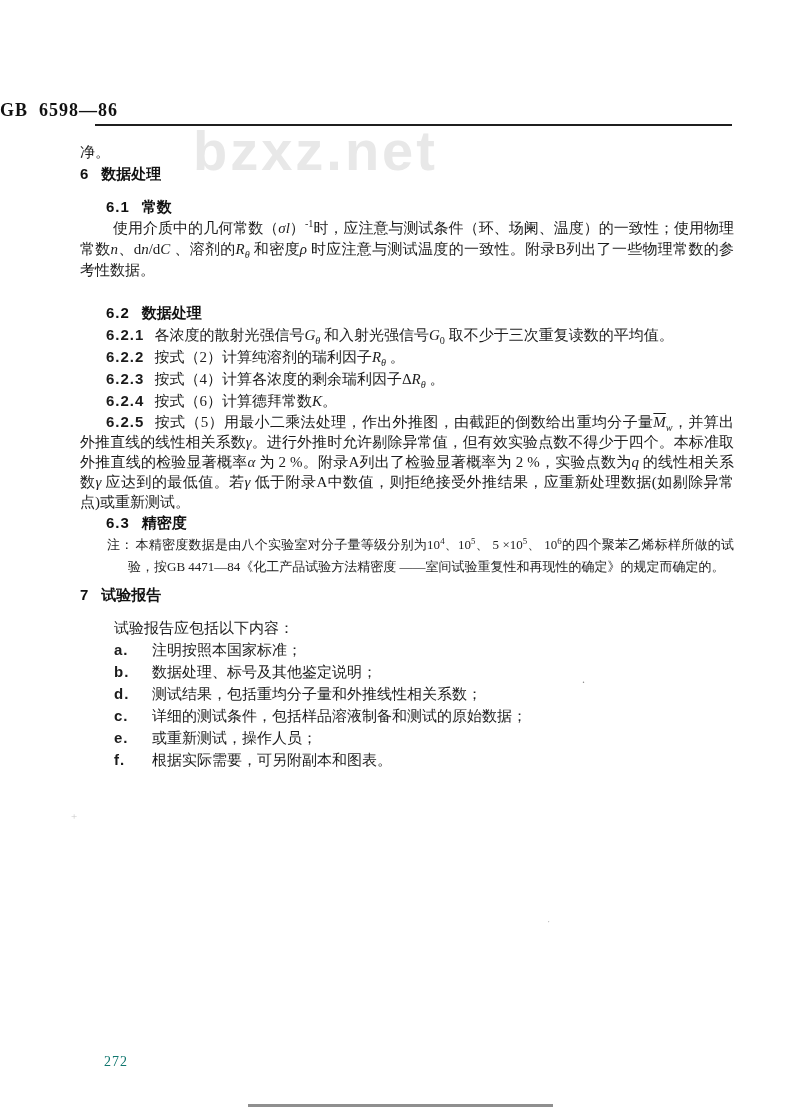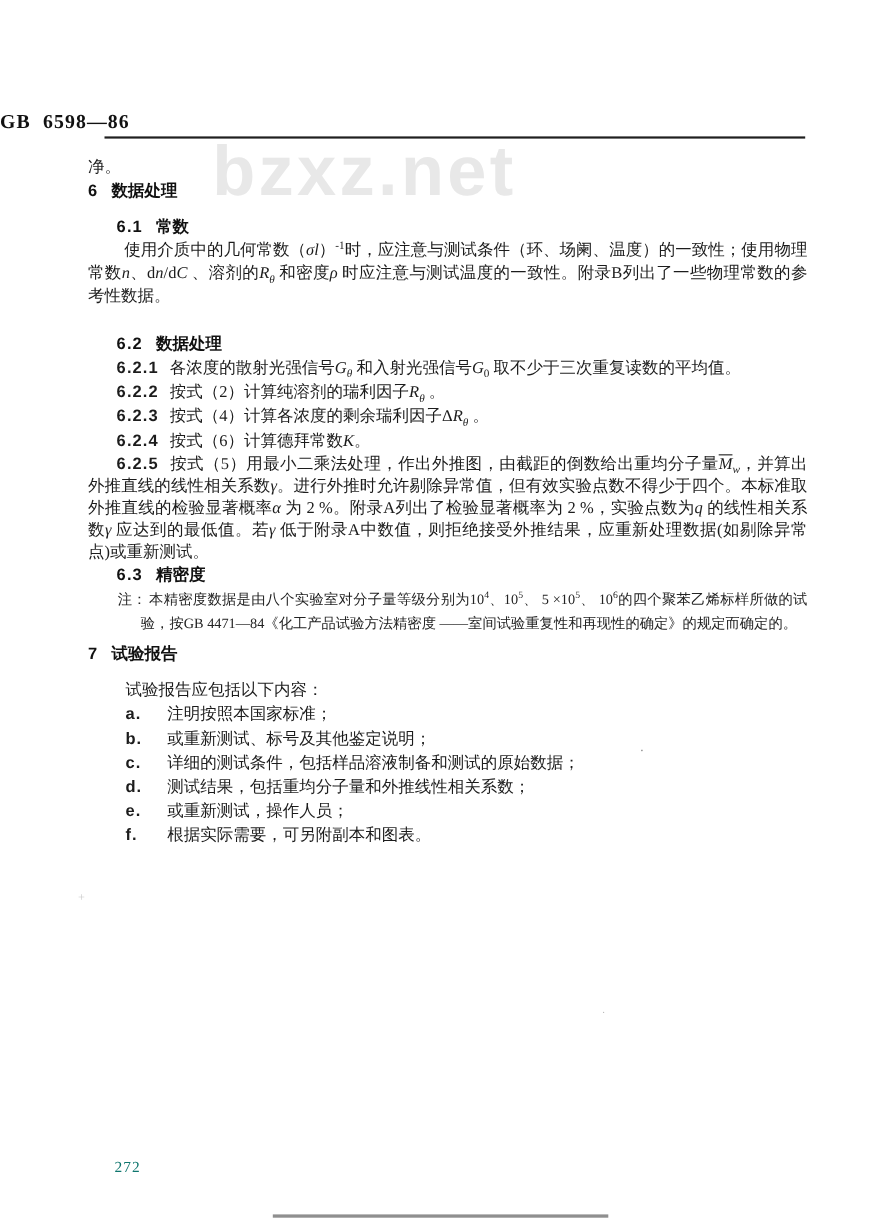--- a/index.html
+++ b/index.html
@@ -3,21 +3,21 @@
 <meta charset="utf-8">
 <style>
   html,body{margin:0;padding:0;background:#9e9e9e;}
   .page{
     position:relative;width:800px;height:1110px;background:#ffffff;overflow:hidden;
     font-family:"Liberation Serif","DejaVu Serif",serif;color:#1c1c1c;
   }
   .watermark{
     position:absolute;left:193px;top:118px;z-index:0;
     font-family:"Liberation Sans","DejaVu Sans",sans-serif;
-    font-weight:bold;font-size:64px;letter-spacing:3px;color:#e8e8e8;
+    font-weight:bold;font-size:56px;letter-spacing:3px;color:#e8e8e8;
     user-select:none;
   }
   .doc-header{
     position:absolute;left:0;top:100px;width:100%;text-align:left;z-index:1;
     font-family:"Liberation Serif","DejaVu Serif",serif;
     font-weight:bold;font-size:18px;letter-spacing:1px;color:#111;white-space:pre;
   }
   .header-rule{position:absolute;left:95px;top:124px;width:637px;height:2px;background:#1f1f1f;z-index:1;}
   .content{
     position:absolute;left:80px;top:136px;width:654px;z-index:1;
@@ -93,25 +93,25 @@
 
 
     <p class="note"><span class="note-label">注：</span><span>本精密度数据是由八个实验室对分子量等级分别为10<sup>4</sup>、10<sup>5</sup>、 5 ×10<sup>5</sup>、 10<sup>6</sup>的四个聚苯乙烯标样所做的试验，按GB 4471—84《化工产品试验方法精密度 ——室间试验重复性和再现性的确定》的规定而确定的。</span></p>
 
     <h2 class="sec-h h7"><span class="num">7</span><span>试验报告</span></h2>
 
     <p class="intro">试验报告应包括以下内容：</p>
 
     <p class="report-item"><span class="letter">a.</span><span>注明按照本国家标准；</span></p>
 
-    <p class="report-item"><span class="letter">b.</span><span>或重新测试、标号及其他鉴定说明；</span></p>
+    <p class="report-item"><span class="letter">b.</span><span>数据处理、标号及其他鉴定说明；</span></p>
+
+    <p class="report-item"><span class="letter">d.</span><span>测试结果，包括重均分子量和外推线性相关系数；</span></p>
 
     <p class="report-item"><span class="letter">c.</span><span>详细的测试条件，包括样品溶液制备和测试的原始数据；</span></p>
-
-    <p class="report-item"><span class="letter">d.</span><span>测试结果，包括重均分子量和外推线性相关系数；</span></p>
 
     <p class="report-item"><span class="letter">e.</span><span>或重新测试，操作人员；</span></p>
 
     <p class="report-item"><span class="letter">f.</span><span>根据实际需要，可另附副本和图表。</span></p>
 
   </div>
 
   <div class="page-number">272</div>
   <div class="bottom-bar"></div>
 

